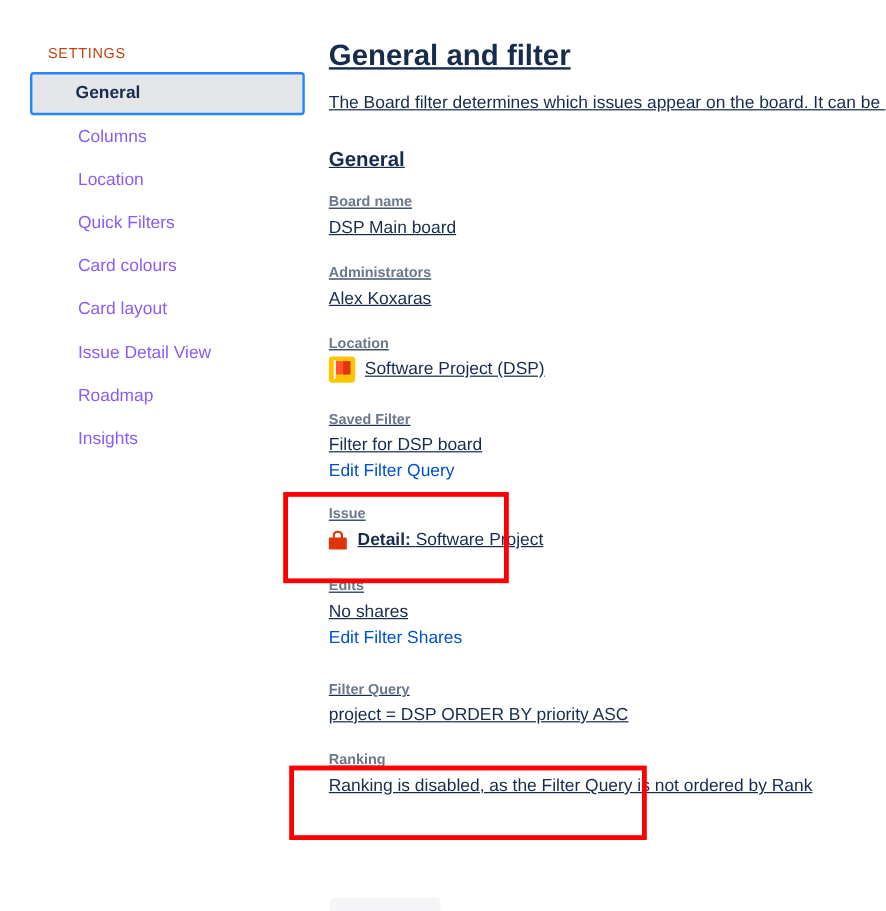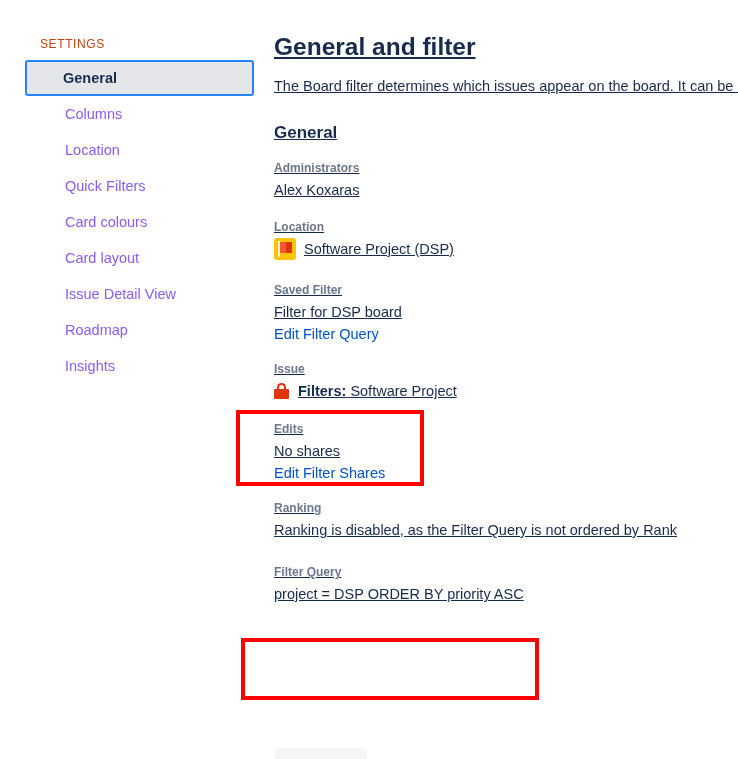--- a/index.html
+++ b/index.html
@@ -200,20 +200,24 @@
   </ul>
 </div>
 
 <div id="main">
 
   <h1 class="page-title">General and filter</h1>
   <div class="page-desc">The Board filter determines which issues appear on the board. It can be base</div>
 
   <h2 class="section-heading">General</h2>
 
+  <div class="field">
+    <div class="field-label">Board name</div>
+    <div class="field-value">DSP Main board</div>
+  </div>
 
   <div class="field">
     <div class="field-label">Administrators</div>
     <div class="field-value">Alex Koxaras</div>
   </div>
 
   <div class="field" style="margin-bottom:22px;">
     <div class="field-label">Location</div>
     <div class="value-with-icon">
       <span class="proj-icon">
@@ -232,38 +236,38 @@
     <a class="field-link">Edit Filter Query</a>
   </div>
 
   <div class="field" style="margin-bottom:19px;">
     <div class="field-label">Issue</div>
     <div class="value-with-icon">
       <span class="lock-icon">
         <span class="shackle"></span>
           <span class="body"></span>
       </span>
-      <span class="shares-value"><b>Filters:</b>&nbsp;<span>Software Project</span></span>
+      <span class="shares-value"><b>Detail:</b>&nbsp;<span>Software Project</span></span>
     </div>
   </div>
 
   <div class="field" style="margin-bottom:16px;">
     <div class="field-label">Edits</div>
     <div class="field-value">No shares</div>
     <a class="field-link">Edit Filter Shares</a>
   </div>
 
+  <div class="field" style="margin-bottom:18px; margin-top:23px;">
+    <div class="field-label">Filter Query</div>
+    <div class="field-value">project = DSP ORDER BY priority ASC</div>
+  </div>
+
   <div class="field">
     <div class="field-label">Ranking</div>
     <div class="field-value" style="white-space:nowrap;">Ranking is disabled, as the Filter Query is not ordered by Rank</div>
   </div>
 
-  <div class="field" style="margin-bottom:18px; margin-top:23px;">
-    <div class="field-label">Filter Query</div>
-    <div class="field-value">project = DSP ORDER BY priority ASC</div>
-  </div>
-
 </div>
 
 <div class="ghost-button"></div>
 
 <div class="anno-box" id="anno0" style="left: 236px; top: 410px; width: 188px; height: 76px; border-color: rgb(255, 0, 0);"></div>
 <div class="anno-box" id="anno1" style="left: 241px; top: 638px; width: 298px; height: 62px; border-color: rgb(255, 0, 0);"></div>
 
 </body></html>

